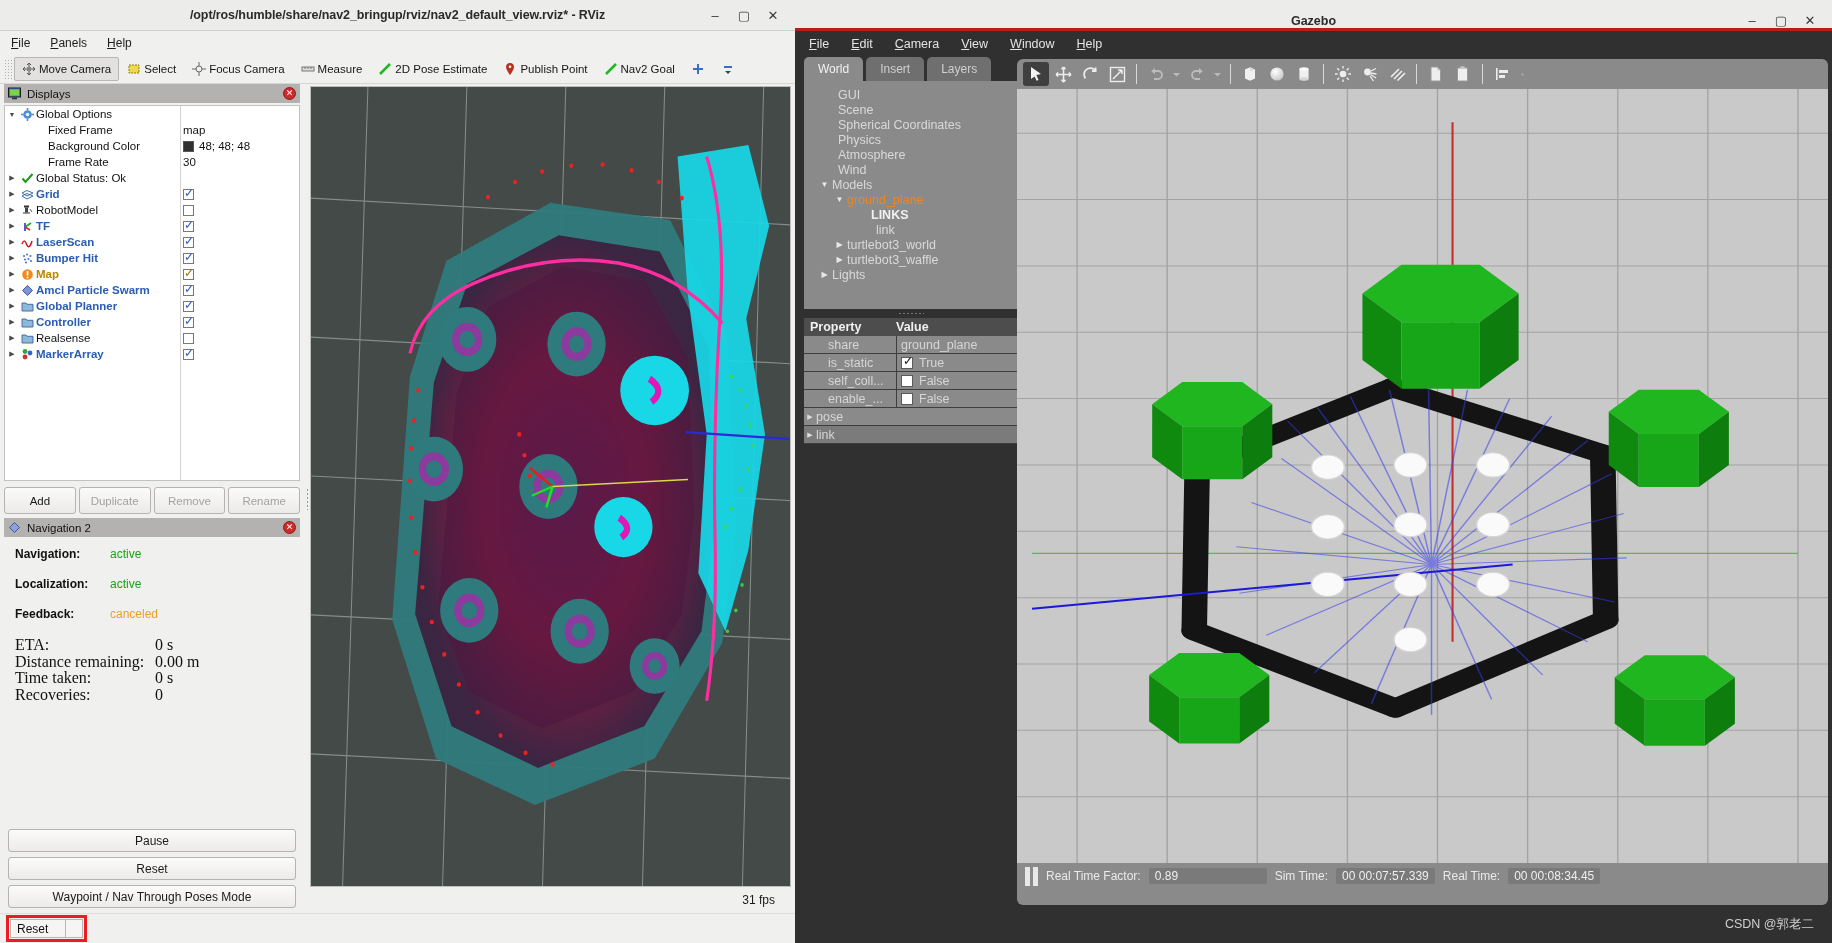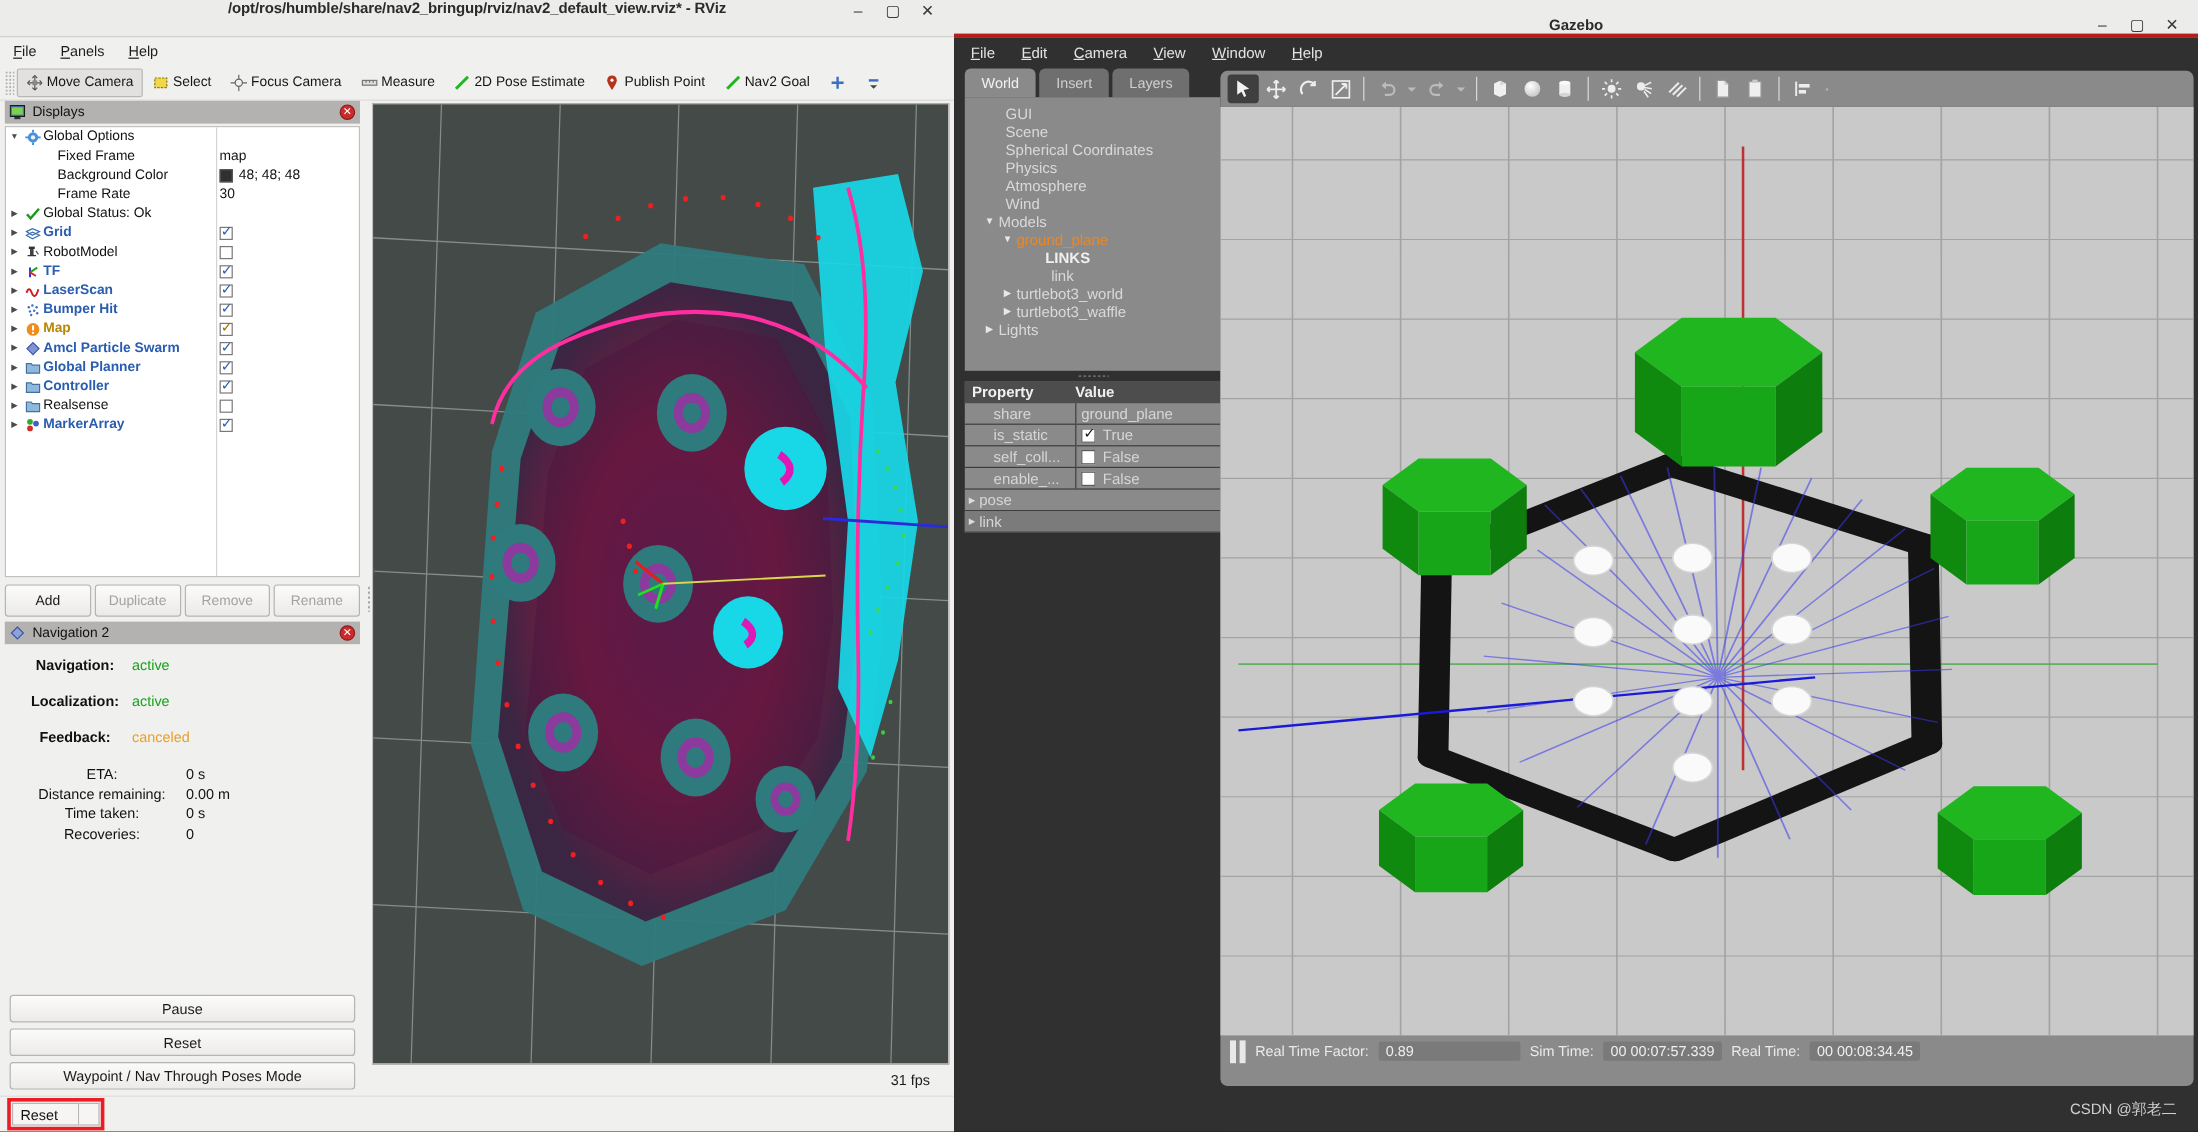--- a/index.html
+++ b/index.html
@@ -11,21 +11,21 @@
   }
   .screen { position: relative; width: 1832px; height: 943px; background: #1b1b1b; }
 
   
   .rviz-win {
     position: absolute; left: 0; top: 0; width: 795px; height: 943px;
     background: #f0f0ef; display: flex; flex-direction: column;
   }
   .rviz-titlebar {
     height: 31px; background: #ececea; border-bottom: 1px solid #d2d0ce;
-    display: flex; position: relative; flex: 0 0 31px; padding-left: 32px;
+    display: flex; align-items: center; position: relative; flex: 0 0 31px; padding-left: 32px;
   }
   .rviz-title {
     position: absolute; left: 0; right: 0; text-align: center;
     font-size: 12.5px; font-weight: bold; color: #2b2b2b;
     letter-spacing: -0.1px;
   }
   .win-btns { margin-left: auto; display: flex; gap: 13px; padding-right: 14px; z-index: 2; }
   .win-btn { width: 16px; height: 16px; display: flex; align-items: center; justify-content: center;
              font-size: 13px; color: #3a3a3a; cursor: pointer; }
 
@@ -90,27 +90,27 @@
 
   .btn-row { display: flex; gap: 3px; padding: 4px; }
   .pbtn {
     flex: 1; height: 27px; font-size: 11.5px; color: #1a1a1a;
     background: linear-gradient(#fbfbfa,#eceae8); border: 1px solid #b6b4b2;
     border-radius: 3px; cursor: pointer;
   }
   .pbtn:disabled, .pbtn.disabled { color: #a4a2a0; }
 
   .nav2-panel { flex: 1; display: flex; flex-direction: column; margin: 0 4px 0 4px; min-height: 0; }
-  .nav2-body { flex: 1; background: #f0f0ef; padding: 10px 11px 0 11px; font-size: 12px; color: #111; text-align: center; }
+  .nav2-body { flex: 1; background: #f0f0ef; padding: 10px 11px 0 11px; font-size: 12px; color: #111; }
   .nav2-kv { display: flex; margin-bottom: 16px; }
   .nav2-kv .k { font-weight: bold; width: 95px; }
   .nav2-kv .v.green { color: #18a318; }
   .nav2-kv .v.orange { color: #e8a02a; }
   .nav2-stats { margin-top: 2px; }
-  .stat-row { display: flex; font-size: 12px; line-height: 16.5px; }
+  .stat-row { display: flex; font-size: 16px; line-height: 16.5px; font-family: Liberation Serif, serif; }
   .stat-row .sk { width: 140px; }
   .wide-btns { padding: 4px 4px 0 4px; }
   .wbtn {
     width: 100%; height: 23px; font-size: 12px; color: #1a1a1a; margin-bottom: 5px;
     background: linear-gradient(#fbfbfa,#edebe9); border: 1px solid #b6b4b2;
     border-radius: 3px; cursor: pointer;
   }
 
   
   .vsplit { width: 6px; background: #f0f0ef; display: flex; align-items: center;

